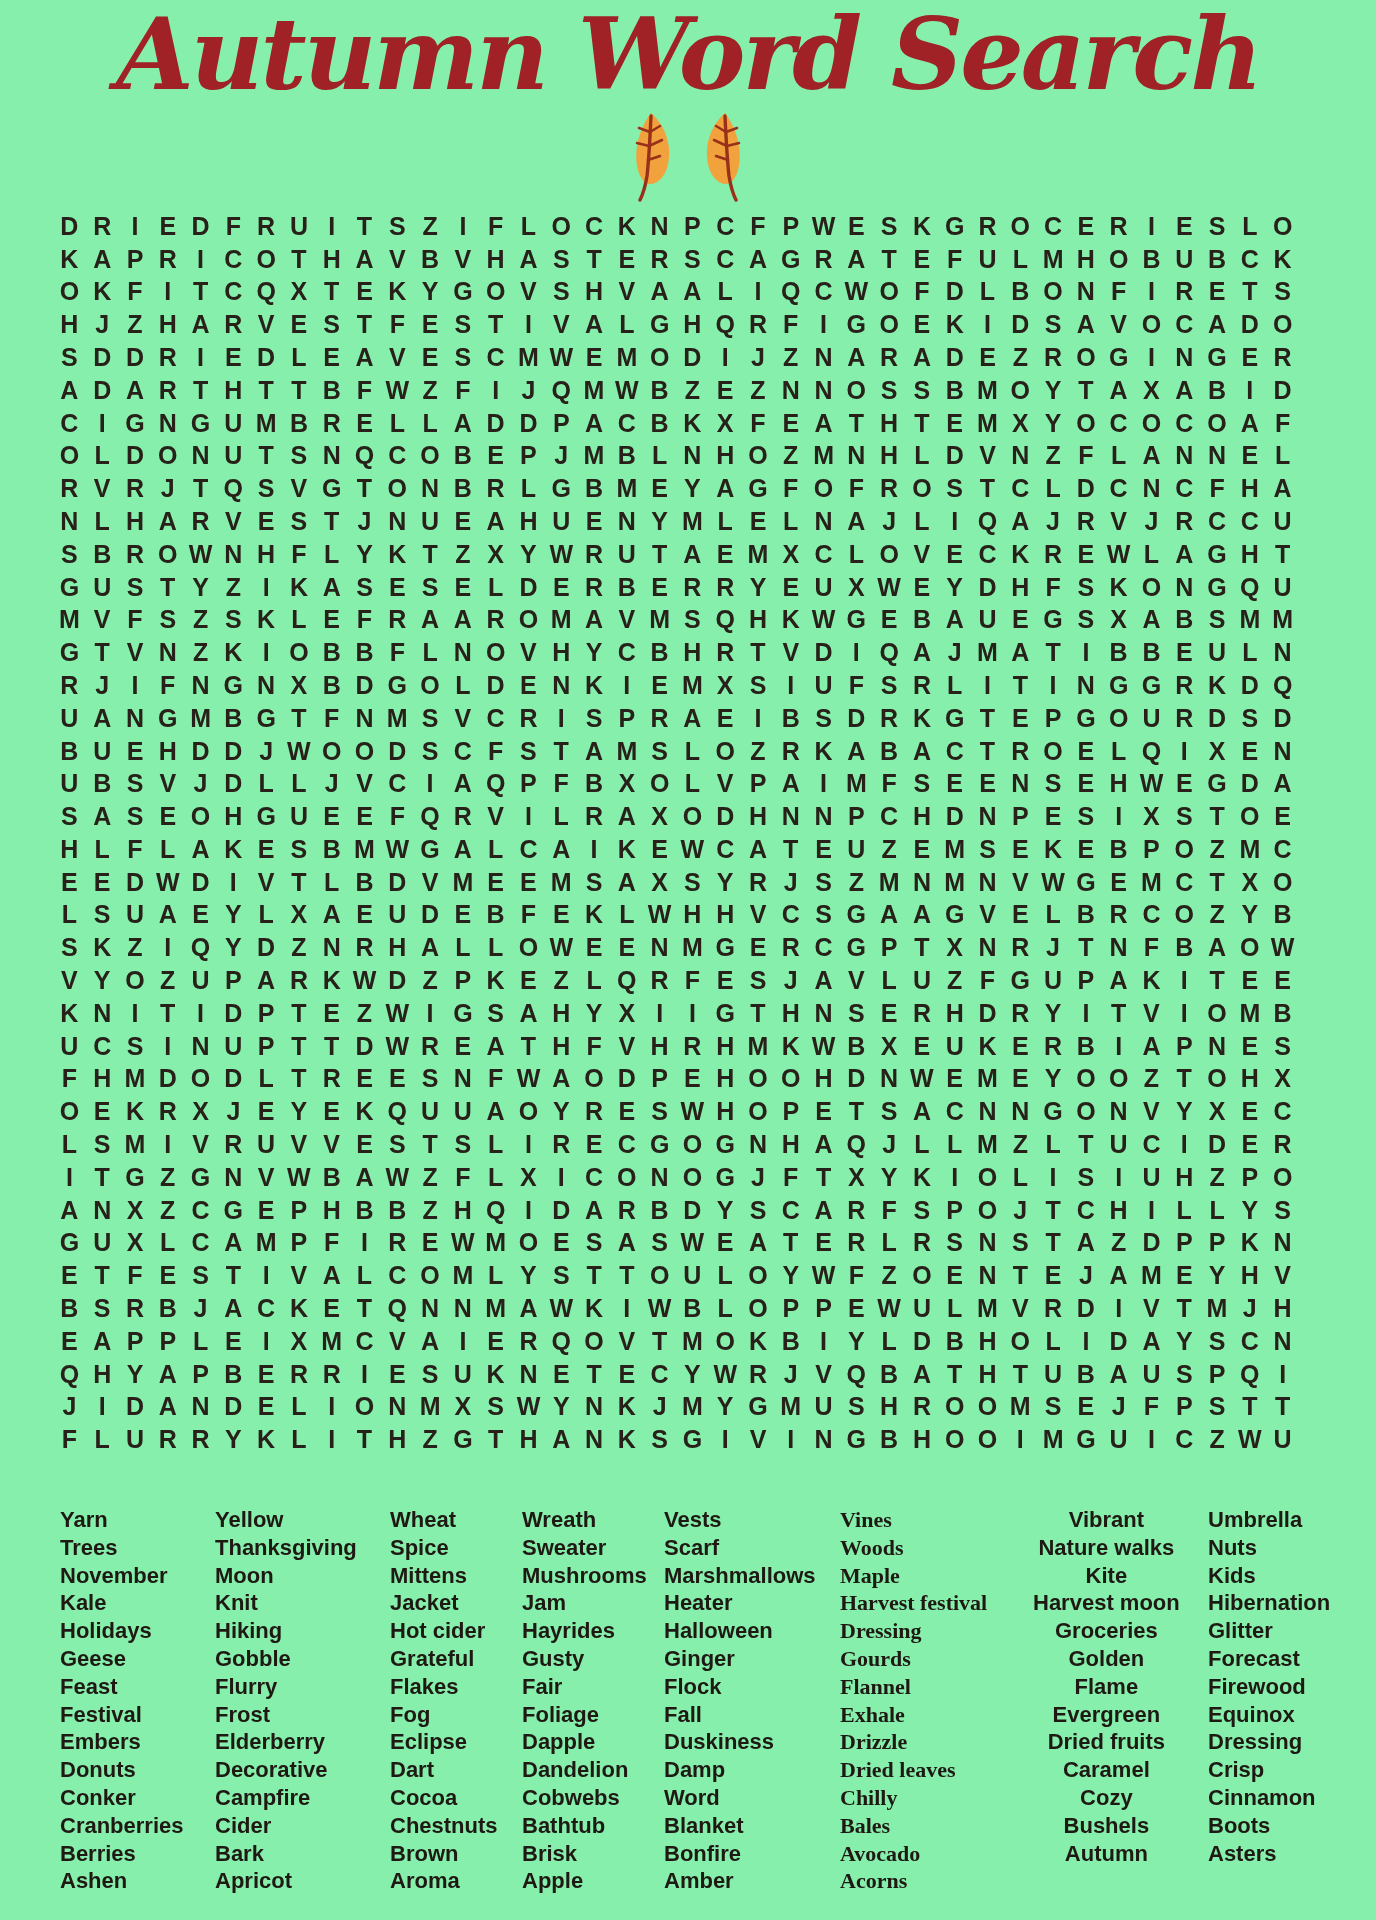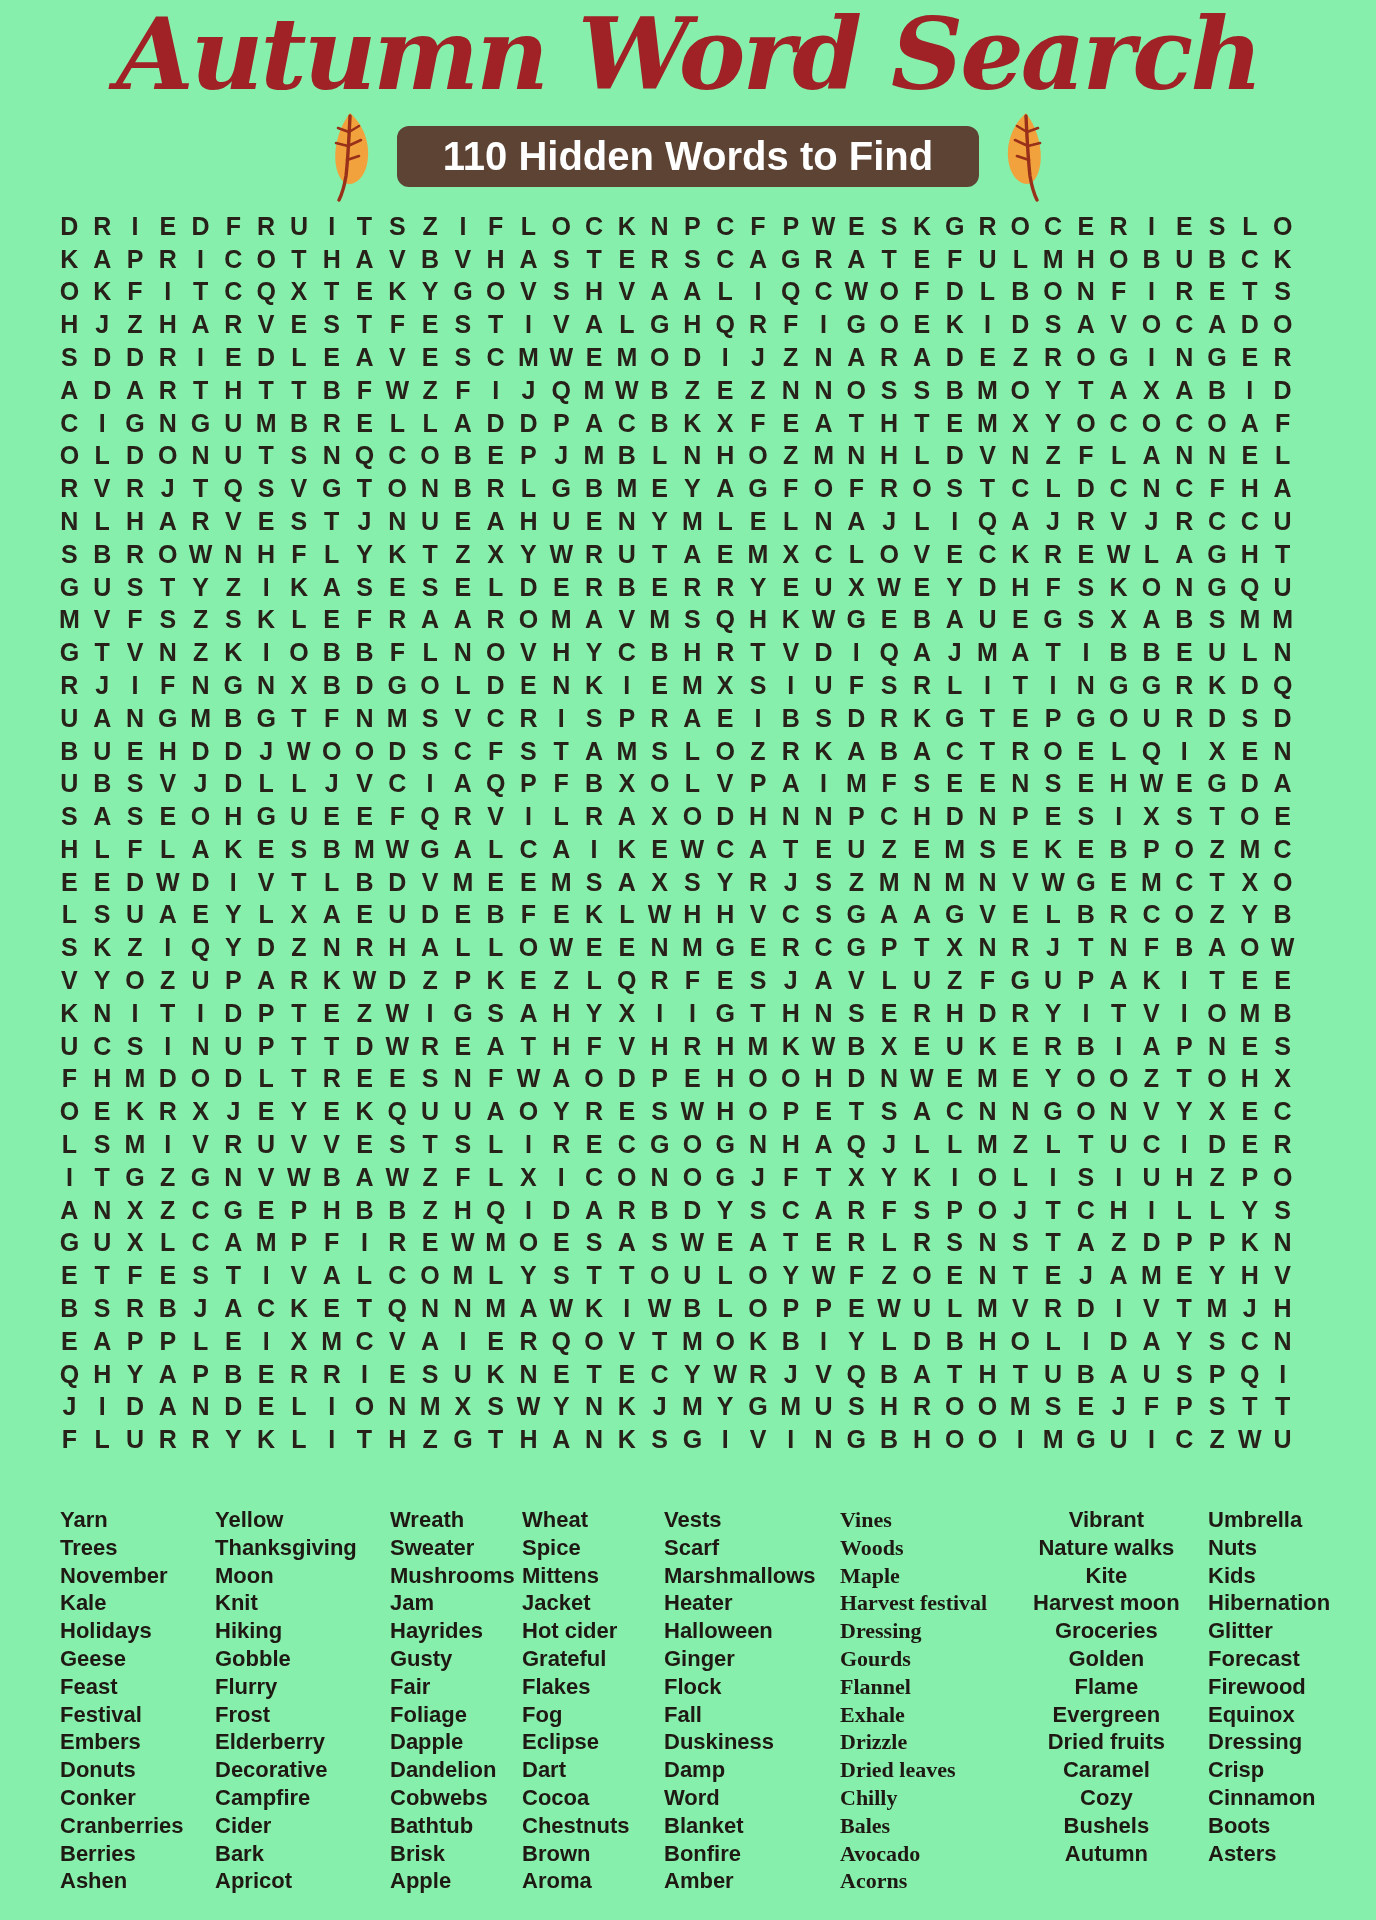--- a/index.html
+++ b/index.html
@@ -42,21 +42,20 @@
 <div class="page">
 
   <h1 class="title">Autumn Word Search</h1>
 
   <div class="banner-row">
     <svg class="leaf" viewBox="0 0 54 92">
       <path d="M27 3 C42 16 49 38 43 58 C38 73 25 79 18 69 C8 54 11 24 27 3 Z" fill="#f2a23c"></path>
       <path d="M27 6 C26 28 25 48 23 66 C21 78 19 84 16 90" fill="none" stroke="#99301a" stroke-width="3.4" stroke-linecap="round"></path>
       <path d="M26 22 L36 16 M25 36 L38 30 M24 50 L36 46 M26 22 L15 18 M25 36 L13 33" fill="none" stroke="#99301a" stroke-width="2.6" stroke-linecap="round"></path>
     </svg>
-    <div class="banner">110 Hidden Words to Find</div>
     <svg class="leaf right" viewBox="0 0 54 92">
       <path d="M27 3 C42 16 49 38 43 58 C38 73 25 79 18 69 C8 54 11 24 27 3 Z" fill="#f2a23c"></path>
       <path d="M27 6 C26 28 25 48 23 66 C21 78 19 84 16 90" fill="none" stroke="#99301a" stroke-width="3.4" stroke-linecap="round"></path>
       <path d="M26 22 L36 16 M25 36 L38 30 M24 50 L36 46 M26 22 L15 18 M25 36 L13 33" fill="none" stroke="#99301a" stroke-width="2.6" stroke-linecap="round"></path>
     </svg>
   </div>
 
   <div class="grid">
       <span class="cell">D</span>
       <span class="cell">R</span>
@@ -1531,50 +1530,50 @@
         <div class="word">Flurry</div>
         <div class="word">Frost</div>
         <div class="word">Elderberry</div>
         <div class="word">Decorative</div>
         <div class="word">Campfire</div>
         <div class="word">Cider</div>
         <div class="word">Bark</div>
         <div class="word">Apricot</div>
       </div>
       <div class="wcol">
+        <div class="word">Wheat</div>
+        <div class="word">Spice</div>
+        <div class="word">Mittens</div>
+        <div class="word">Jacket</div>
+        <div class="word">Hot cider</div>
+        <div class="word">Grateful</div>
+        <div class="word">Flakes</div>
+        <div class="word">Fog</div>
+        <div class="word">Eclipse</div>
+        <div class="word">Dart</div>
+        <div class="word">Cocoa</div>
+        <div class="word">Chestnuts</div>
+        <div class="word">Brown</div>
+        <div class="word">Aroma</div>
+      </div>
+      <div class="wcol">
         <div class="word">Wreath</div>
         <div class="word">Sweater</div>
         <div class="word">Mushrooms</div>
         <div class="word">Jam</div>
         <div class="word">Hayrides</div>
         <div class="word">Gusty</div>
         <div class="word">Fair</div>
         <div class="word">Foliage</div>
         <div class="word">Dapple</div>
         <div class="word">Dandelion</div>
         <div class="word">Cobwebs</div>
         <div class="word">Bathtub</div>
         <div class="word">Brisk</div>
         <div class="word">Apple</div>
-      </div>
-      <div class="wcol">
-        <div class="word">Wheat</div>
-        <div class="word">Spice</div>
-        <div class="word">Mittens</div>
-        <div class="word">Jacket</div>
-        <div class="word">Hot cider</div>
-        <div class="word">Grateful</div>
-        <div class="word">Flakes</div>
-        <div class="word">Fog</div>
-        <div class="word">Eclipse</div>
-        <div class="word">Dart</div>
-        <div class="word">Cocoa</div>
-        <div class="word">Chestnuts</div>
-        <div class="word">Brown</div>
-        <div class="word">Aroma</div>
       </div>
       <div class="wcol">
         <div class="word">Vests</div>
         <div class="word">Scarf</div>
         <div class="word">Marshmallows</div>
         <div class="word">Heater</div>
         <div class="word">Halloween</div>
         <div class="word">Ginger</div>
         <div class="word">Flock</div>
         <div class="word">Fall</div>

